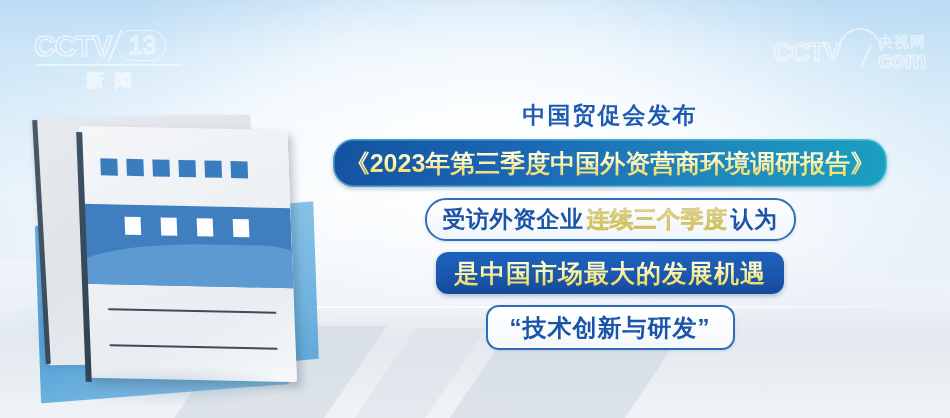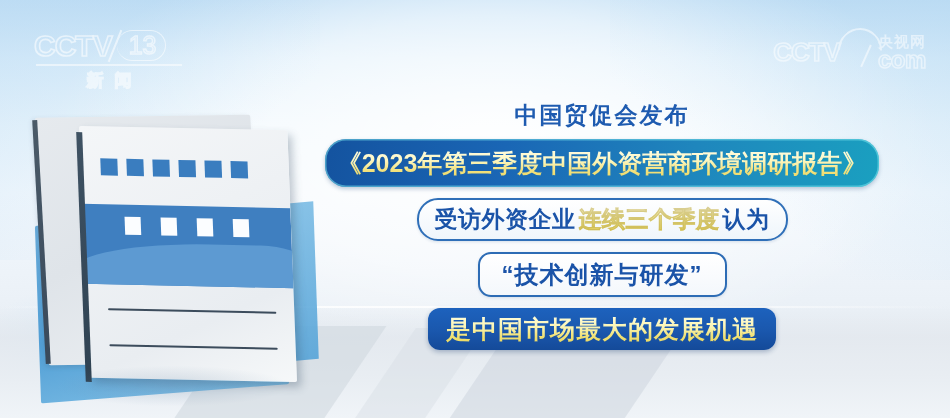--- a/index.html
+++ b/index.html
@@ -300,21 +300,21 @@
   .doc-shadow {
     position: absolute;
     left: 22px; top: 250px;
     width: 230px; height: 40px;
     background: radial-gradient(ellipse at 50% 50%, rgba(110,140,170,0.25) 0%, rgba(110,140,170,0) 72%);
   }
 
   
   .text-block {
     position: absolute;
-    left: 322px; top: 100px;
+    left: 330px; top: 100px;
     width: 560px;
   }
   .line {
     display: flex;
     justify-content: center;
     align-items: center;
   }
 
   .cn {
     font-family: "Liberation Sans", "DejaVu Sans", sans-serif;
@@ -512,26 +512,26 @@
     </div>
 
     <div class="line row3">
       <span class="pill3">
         <span class="seg-blue cn">受访外资企业</span>
         <span class="seg-yellow cn">连续三个季度</span>
         <span class="seg-blue cn">认为</span>
       </span>
     </div>
 
+    <div class="line row5">
+      <span class="pill5">
+        <span class="txt cn">是中国市场最大的发展机遇</span>
+      </span>
+    </div>
+
     <div class="line row4">
       <span class="pill4">
         <span class="txt cn">“技术创新与研发”</span>
       </span>
     </div>
 
-    <div class="line row5">
-      <span class="pill5">
-        <span class="txt cn">是中国市场最大的发展机遇</span>
-      </span>
-    </div>
-
   </div>
 </div>
 
 </body></html>

